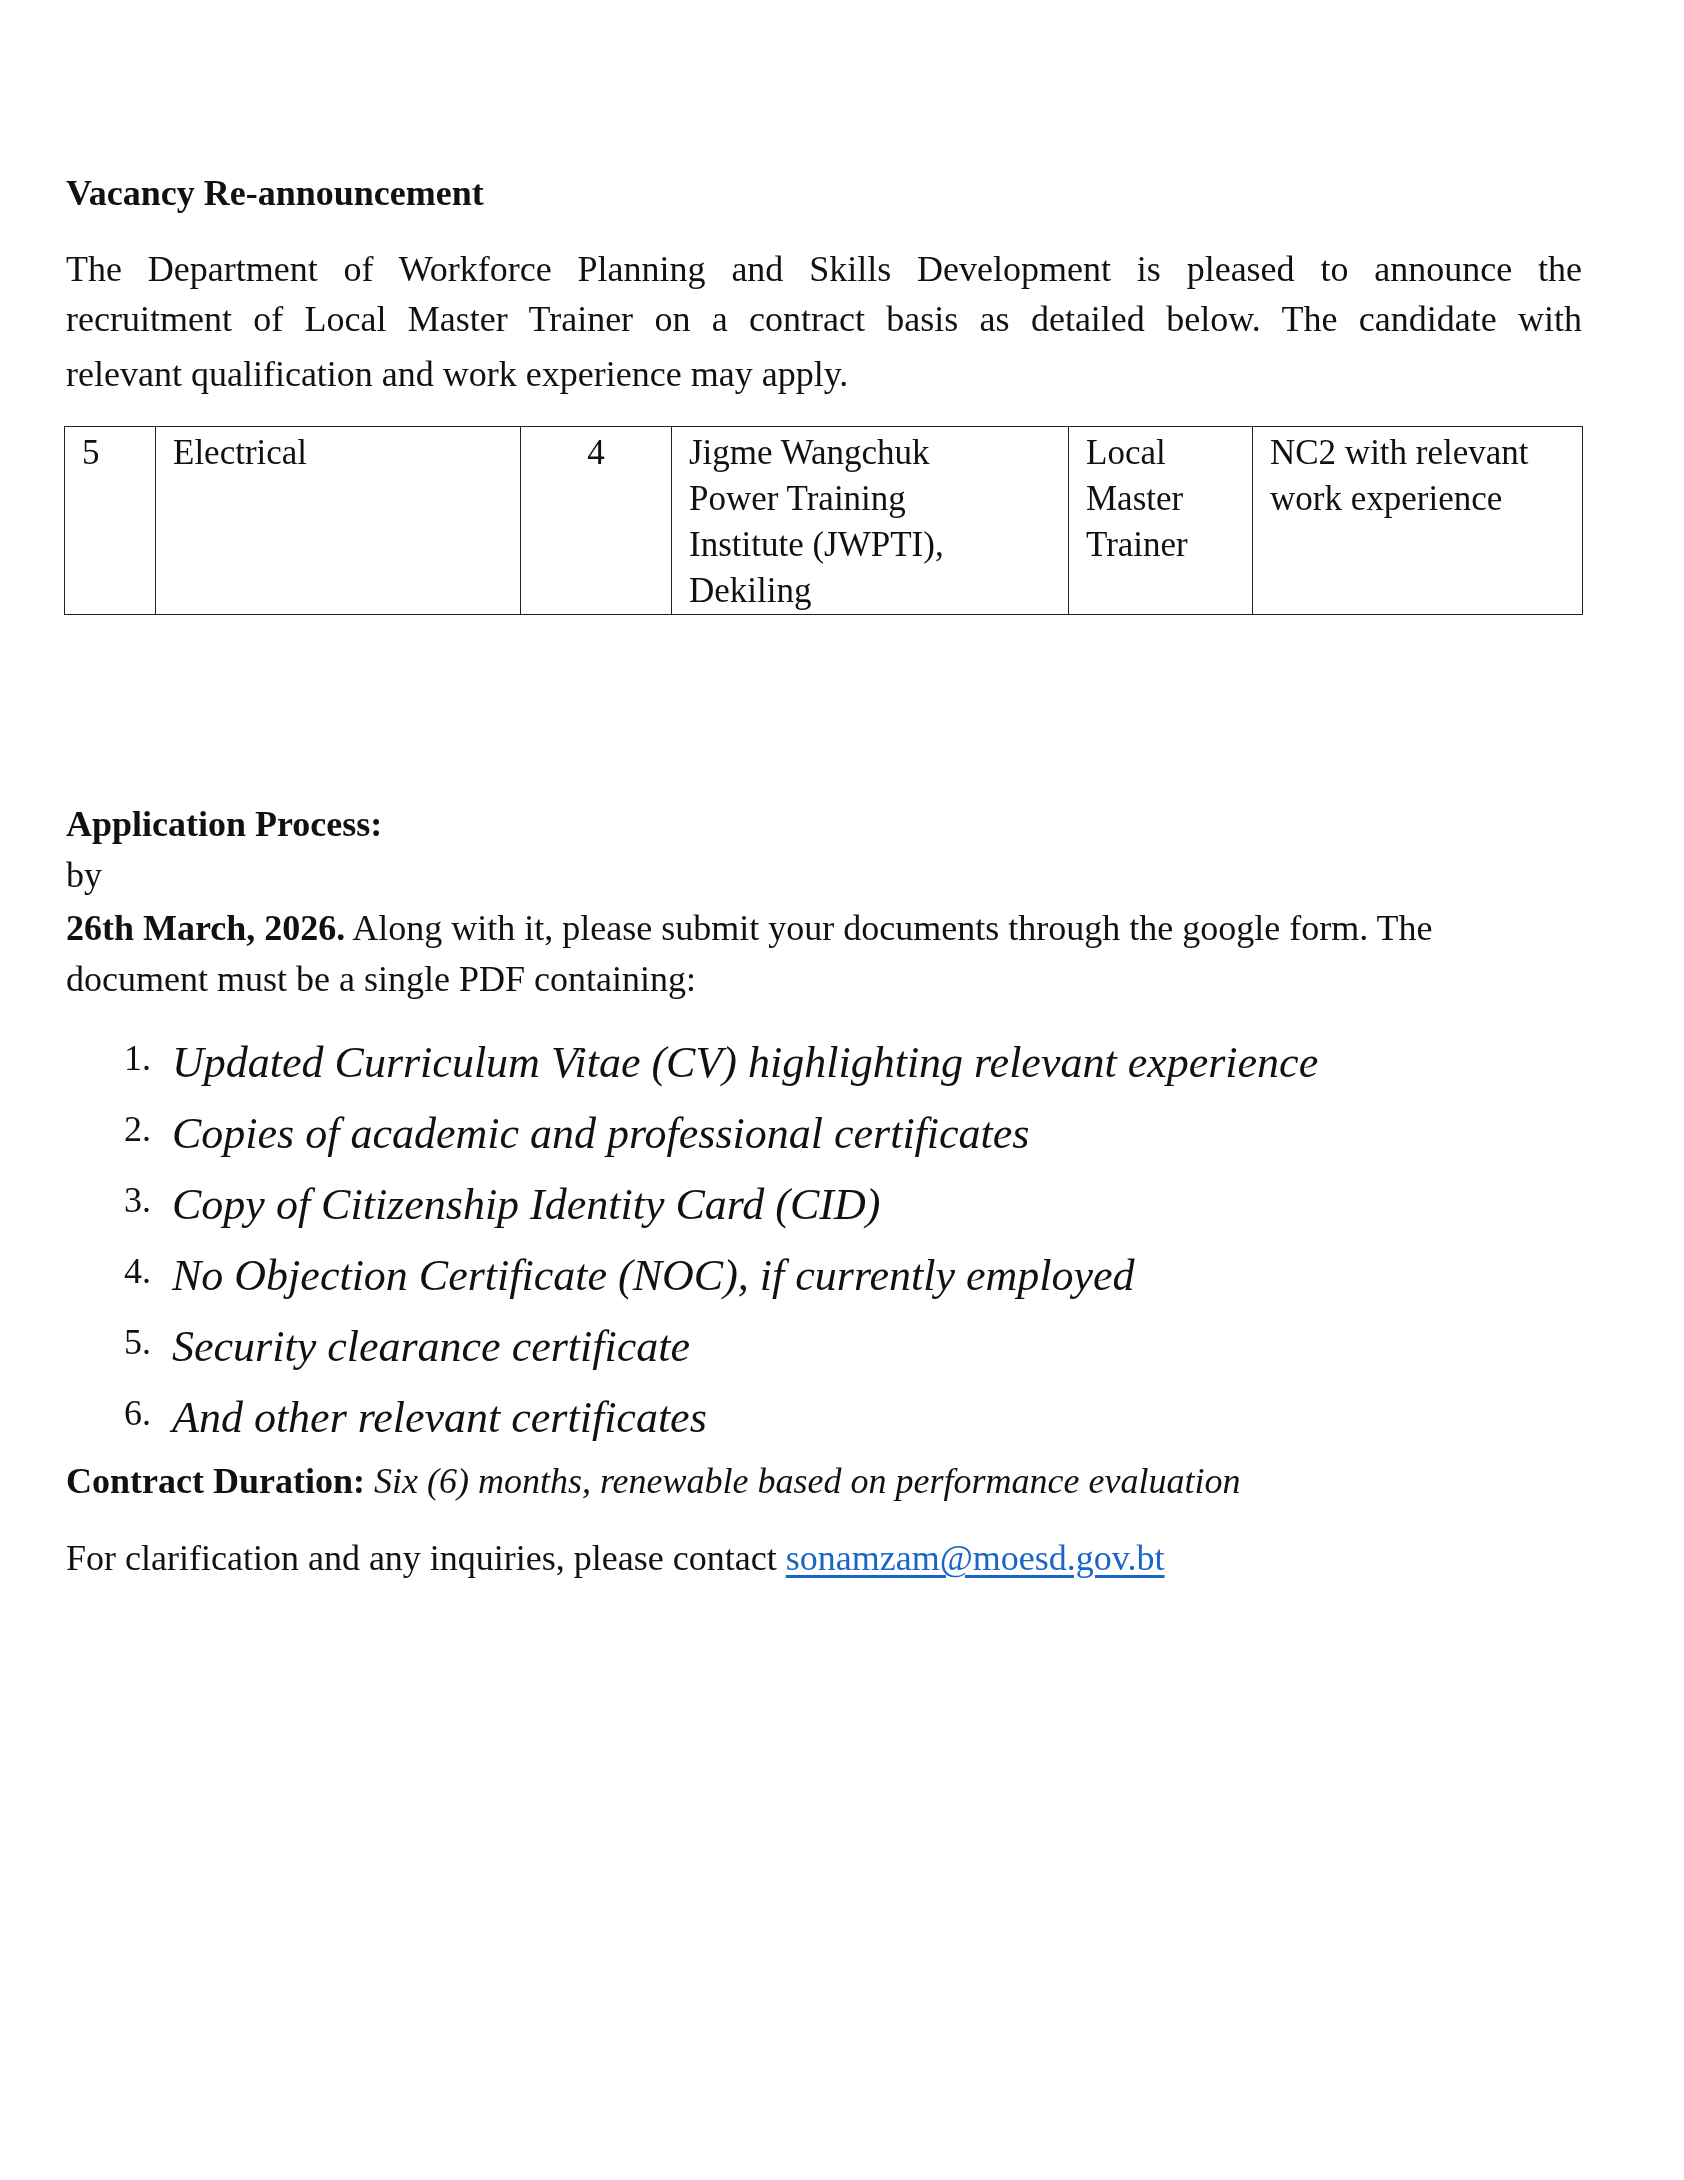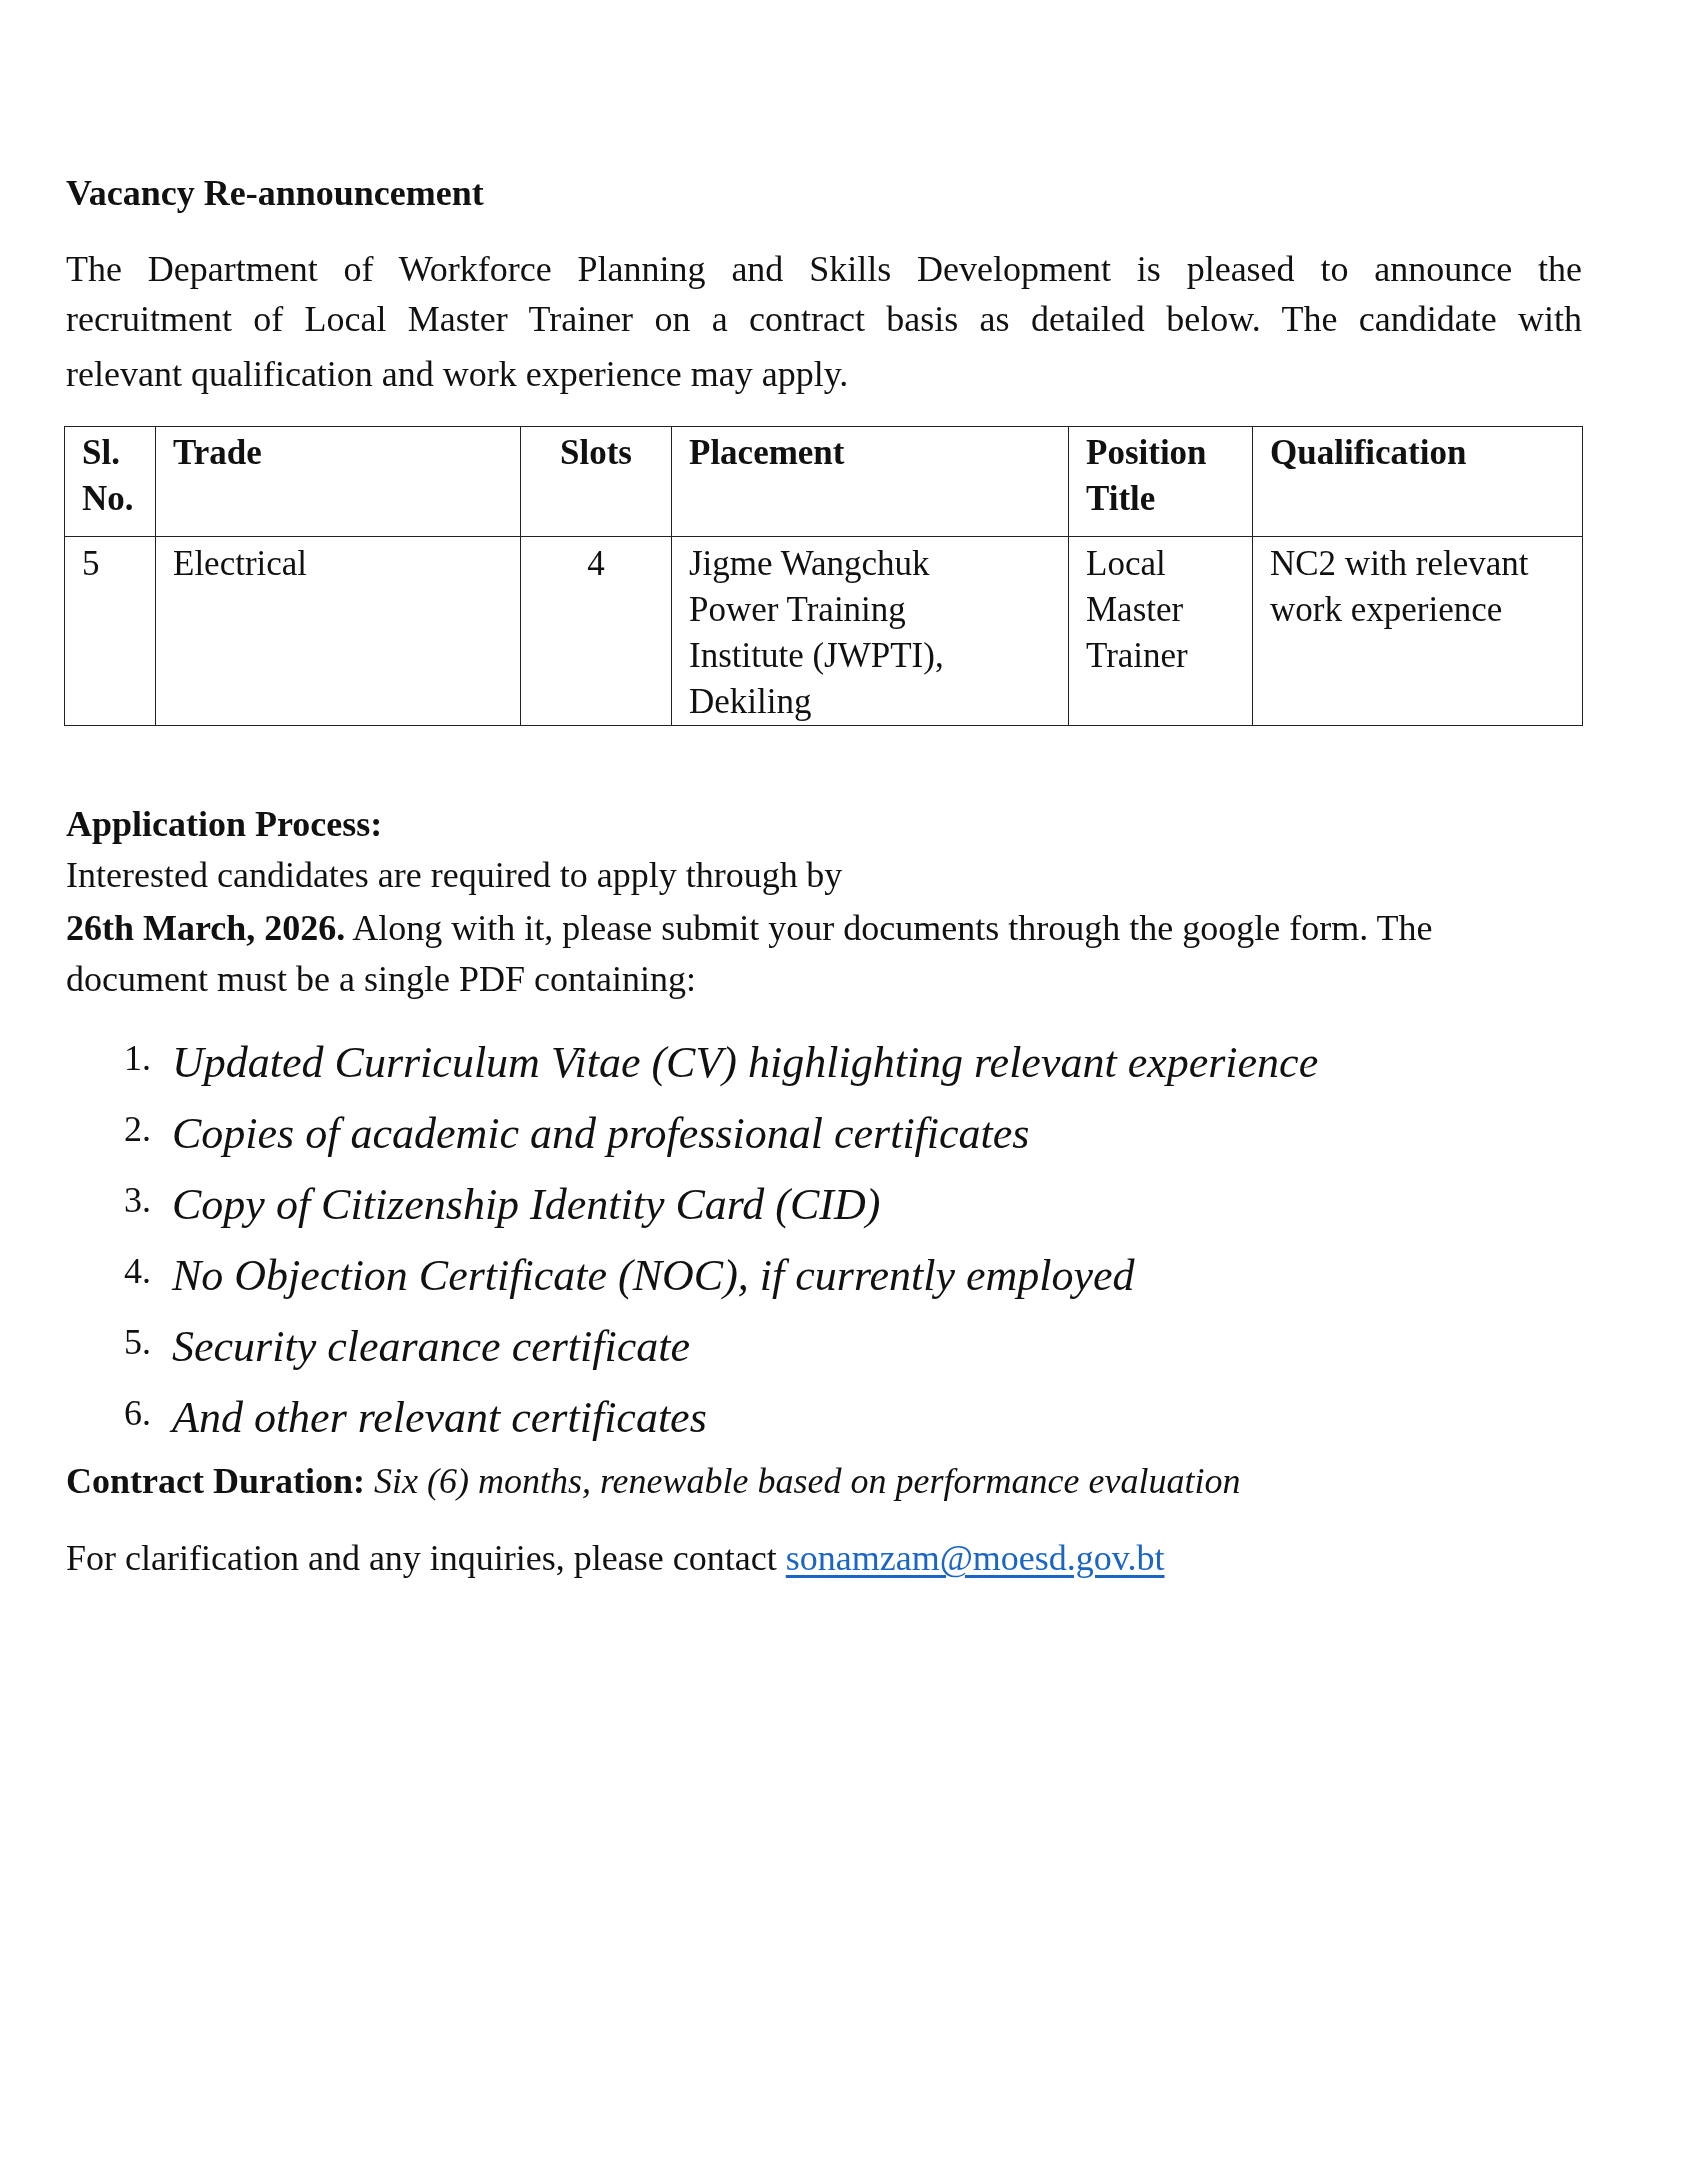--- a/index.html
+++ b/index.html
@@ -35,28 +35,20 @@
   <table class="vac">
     <colgroup>
       <col style="width:91px">
         <col style="width:365px">
         <col style="width:151px">
       <col style="width:397px">
         <col style="width:184px">
         <col style="width:330px">
     </colgroup>
     <tbody>
-        <tr>
-      <th><span>Sl.</span><br><span>No.</span></th>
-      <th>Trade</th>
-      <th class="c-slots">Slots</th>
-      <th>Placement</th>
-      <th><span>Position</span><br><span>Title</span></th>
-      <th>Qualification</th>
-    </tr>
     <tr>
       <td>5</td>
       <td>Electrical</td>
       <td class="c-slots">4</td>
       <td>
         <span>Jigme Wangchuk</span><br>
         <span>Power Training</span><br>
         <span>Institute (JWPTI),</span><br>
         <span>Dekiling</span>
       </td>
@@ -70,21 +62,20 @@
         <span>work experience</span>
       </td>
     </tr>
   </tbody>
     </table>
 
   <div class="abs t bold" style="left:66px; top:806px;">Application Process:</div>
 
   <div class="abs t" style="left:66px; top:857px; width:1516px; display:flex; justify-content:space-between;">
     <span style="display:flex; gap:8.5px; width:100%;">
-      <span>Interested candidates are required to apply through</span>
       <span>by</span>
     </span>
   </div>
 
   <div class="abs t" style="left:66px; top:910px;">
     <span class="bold">26th March, 2026.</span>
     <span>Along with it, please submit your documents through the google form. The</span>
   </div>
 
   <div class="abs t" style="left:66px; top:961px;">document must be a single PDF containing:</div>

